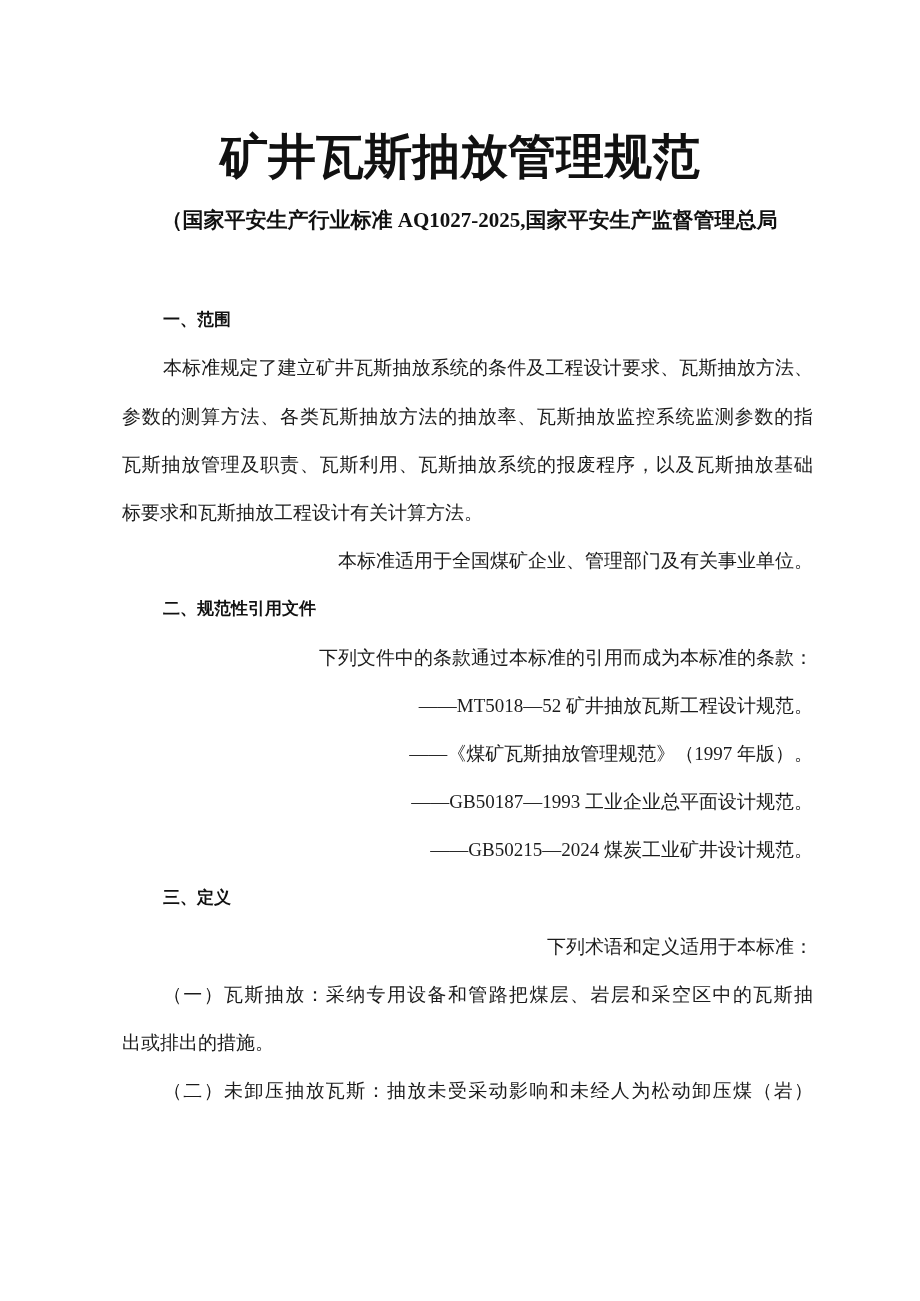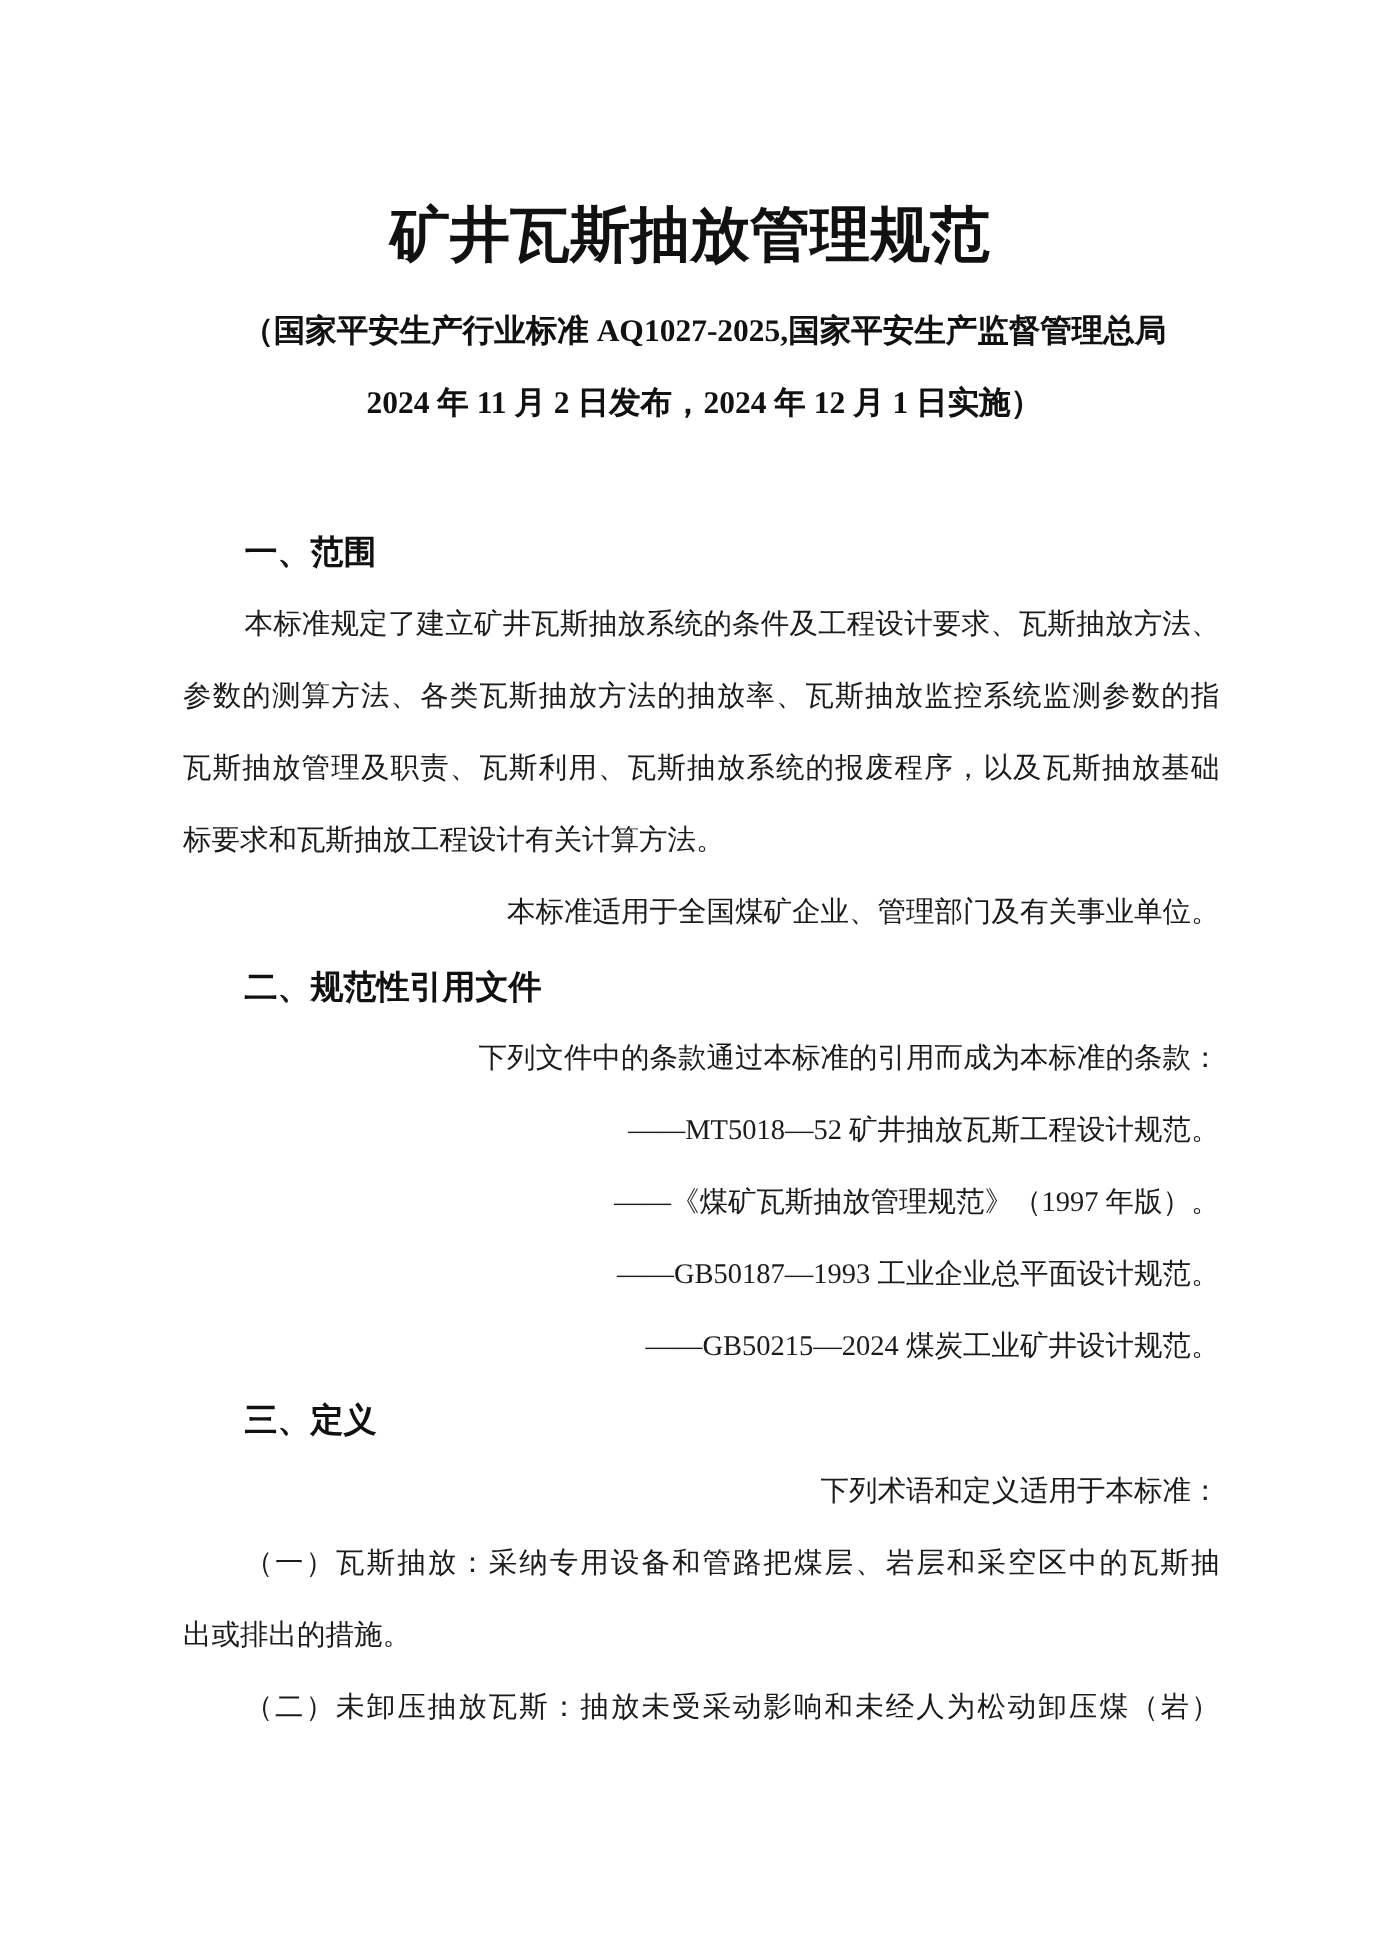--- a/index.html
+++ b/index.html
@@ -13,21 +13,21 @@
     overflow: hidden;
     color: #1b1b1b;
   }
 
   .doc-title {
     margin: 0;
     padding-top: 133px;
     text-align: center;
     font-family: "Liberation Sans", "DejaVu Sans", sans-serif;
     font-weight: 700;
-    font-size: 40px;
+    font-size: 48px;
     line-height: 48px;
     color: #111111;
     letter-spacing: 0px;
   }
 
   .subtitle {
     margin-top: 15px;
     text-align: center;
     font-family: "Liberation Serif", "DejaVu Serif", serif;
     font-weight: 700;
@@ -49,21 +49,21 @@
     height: 48.2px;
     line-height: 48.2px;
     white-space: nowrap;
   }
 
   .wrapline { white-space: normal; margin-left: 19px; }
 
   .heading {
     font-family: "Liberation Sans", "DejaVu Sans", sans-serif;
     font-weight: 700;
-    font-size: 22px;
+    font-size: 17px;
     color: #111111;
     text-indent: 41px;
   }
 
   .ind { text-indent: 41px; text-align: right; }
 
   .fill {
     white-space: normal;
     text-align: justify;
     text-align-last: justify;
@@ -71,21 +71,20 @@
 </style>
 </head>
 <body>
 
 <div class="page">
 
   <h1 class="doc-title">矿井瓦斯抽放管理规范</h1>
 
   <div class="subtitle">
     <div class="line wrapline">（国家平安生产行业标准 AQ1027-2025,国家平安生产监督管理总局</div>
-    <div class="line wrapline">2024 年 11 月 2 日发布，2024 年 12 月 1 日实施）</div>
   </div>
 
   <div class="doc-body">
 
     <div class="line heading">一、范围</div>
 
     <div class="line ind fill">本标准规定了建立矿井瓦斯抽放系统的条件及工程设计要求、瓦斯抽放方法、</div>
     <div class="line fill">参数的测算方法、各类瓦斯抽放方法的抽放率、瓦斯抽放监控系统监测参数的指</div>
     <div class="line fill">瓦斯抽放管理及职责、瓦斯利用、瓦斯抽放系统的报废程序，以及瓦斯抽放基础</div>
     <div class="line">标要求和瓦斯抽放工程设计有关计算方法。</div>

